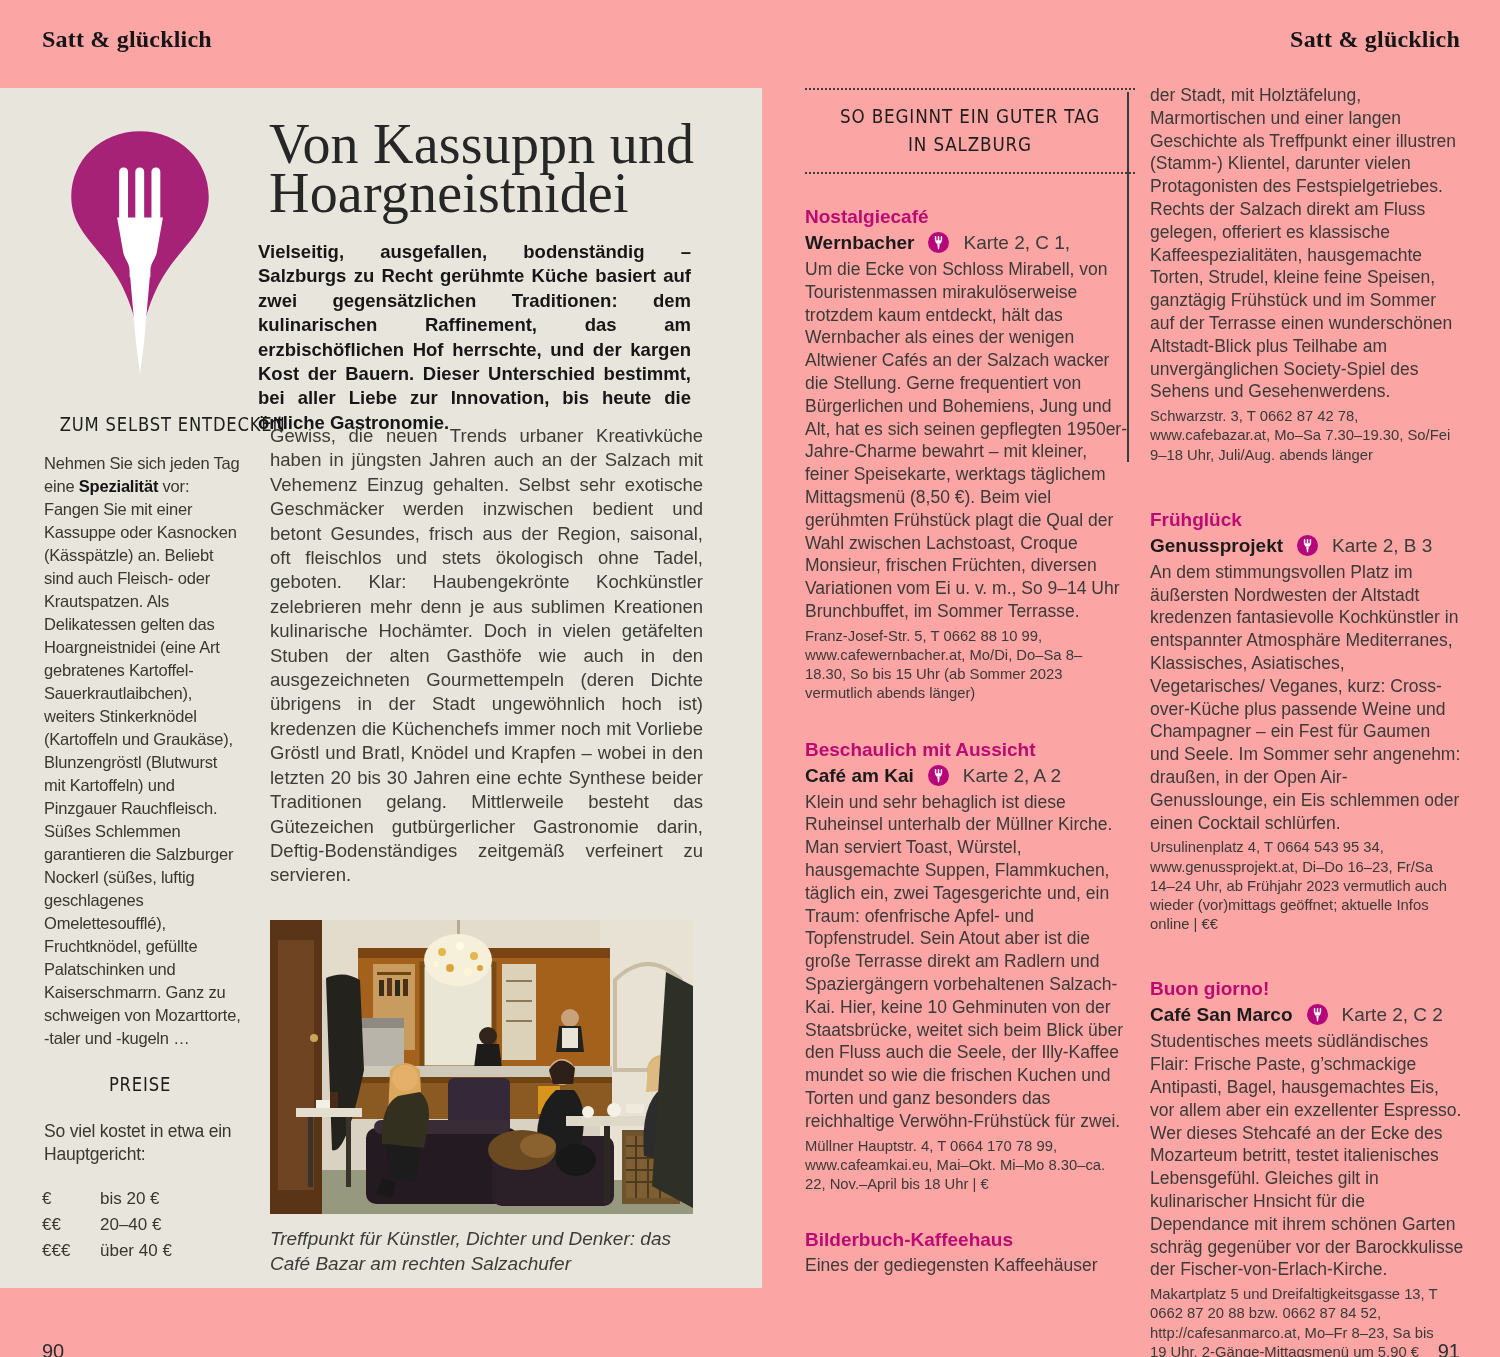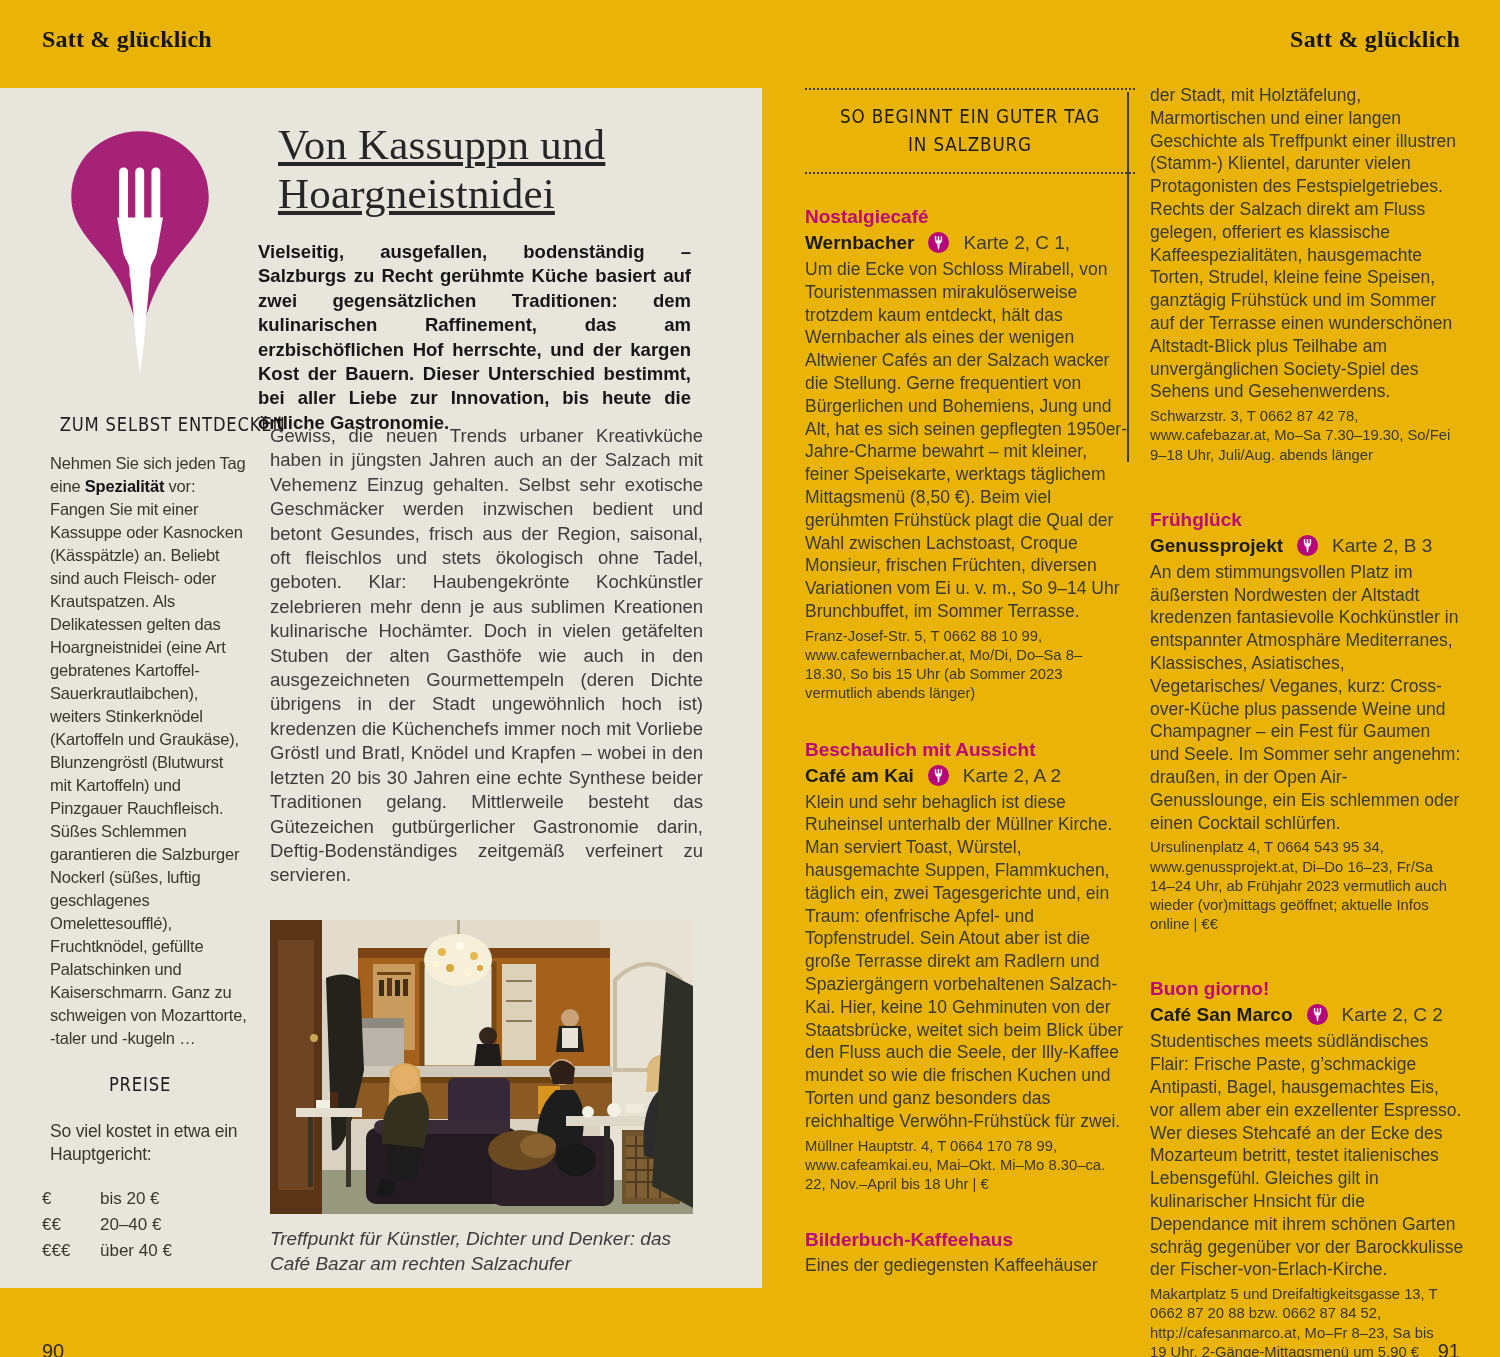--- a/index.html
+++ b/index.html
@@ -1,44 +1,44 @@
 <!DOCTYPE html>
 <html lang="de"><head>
 <meta charset="utf-8">
 <style>
   html,body{margin:0;padding:0;background:#ffffff;}
-  #page{position:relative;width:1500px;height:1357px;background:#eab308;overflow:hidden;
+  #page{position:relative;width:1500px;height:1357px;background:#fca5a5;overflow:hidden;
         font-family:"Liberation Sans",sans-serif;color:#2f2f2f;}
 
   
   .hdr{position:absolute;top:26px;font-family:"Liberation Serif",serif;font-weight:bold;
        font-size:24px;color:#161616;letter-spacing:.2px;}
   .hdr-l{left:42px;}
   .hdr-r{right:40px;text-align:right;}
 
   
   .beige{position:absolute;left:0;top:88px;width:762px;height:1200px;background:#e8e5dc;}
 
   
   .pin{position:absolute;left:42px;top:128px;width:196px;text-align:center;}
   .side-head{position:absolute;left:42px;width:196px;text-align:center;color:#1d1d1b;
              font-family:"DejaVu Sans",sans-serif;font-size:20px;letter-spacing:1px;
              transform:scaleX(.82);transform-origin:center;white-space:nowrap;}
-  .side-text{position:absolute;left:50px;width:197px;font-size:16.5px;line-height:23px;
+  .side-text{position:absolute;left:44px;width:197px;font-size:16.5px;line-height:23px;
              color:#38382f;letter-spacing:-.2px;}
   .side-text b{color:#141414;}
   .price-rows{position:absolute;left:42px;top:1186px;width:197px;font-size:17px;
               line-height:26px;color:#38382f;}
   .price-row{display:flex;}
   .price-row .sym{width:58px;flex:0 0 58px;}
 
   
-  .title{position:absolute;left:278px;top:120px;width:440px;margin:0;
-         font-family:"Liberation Serif",serif;font-weight:normal;font-size:43px;
-         line-height:49px;color:#262626;letter-spacing:.2px;text-decoration:underline;}
+  .title{position:absolute;left:269px;top:120px;width:440px;margin:0;
+         font-family:"Liberation Serif",serif;font-weight:normal;font-size:56px;
+         line-height:49px;color:#262626;letter-spacing:.2px;}
   .intro{position:absolute;left:258px;top:240px;width:433px;margin:0;font-weight:bold;
          font-size:18.5px;line-height:24.4px;color:#161616;text-align:justify;hyphens:auto;}
   .body-main{position:absolute;left:270px;top:424px;width:433px;margin:0;font-size:18.5px;
          line-height:24.4px;color:#3c3c38;text-align:justify;hyphens:auto;}
   .photo{position:absolute;left:270px;top:920px;width:423px;height:294px;overflow:hidden;}
   .caption{position:absolute;left:270px;top:1226px;width:433px;margin:0;font-style:italic;
          font-size:19px;line-height:25px;color:#3c3c38;}
 
   
   .pageno{position:absolute;top:1340px;font-size:20px;color:#2c2c2c;}

